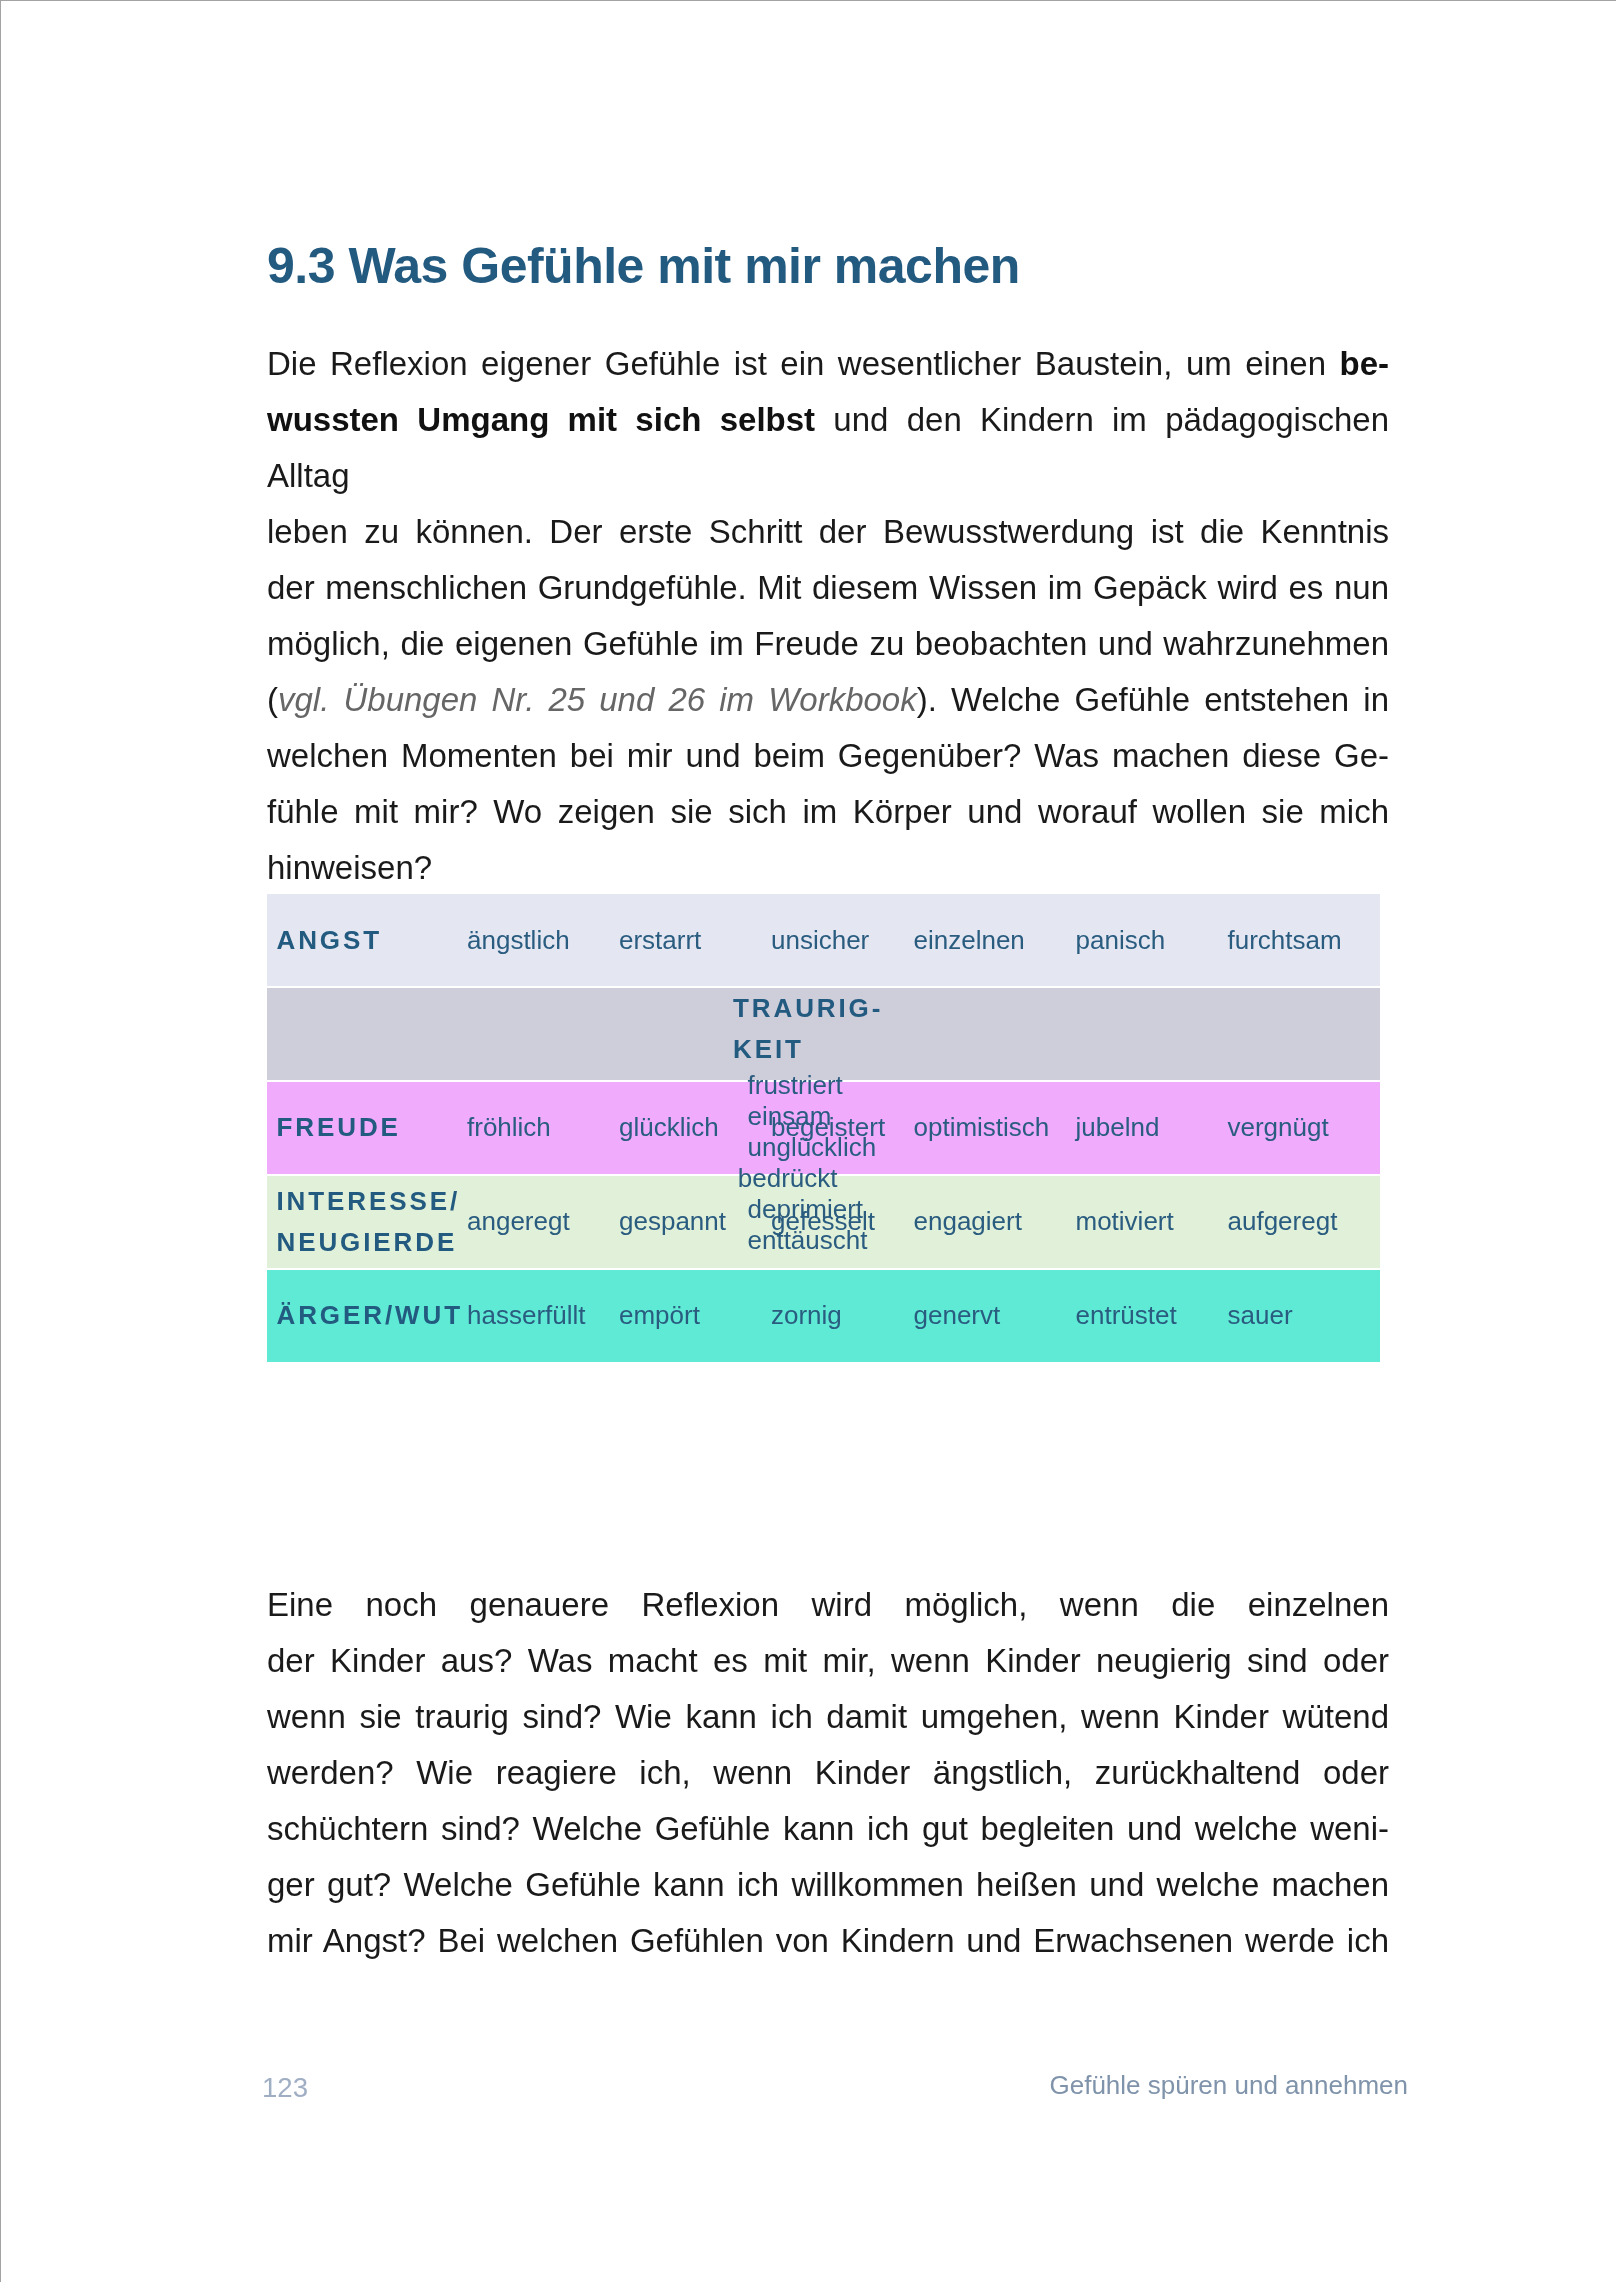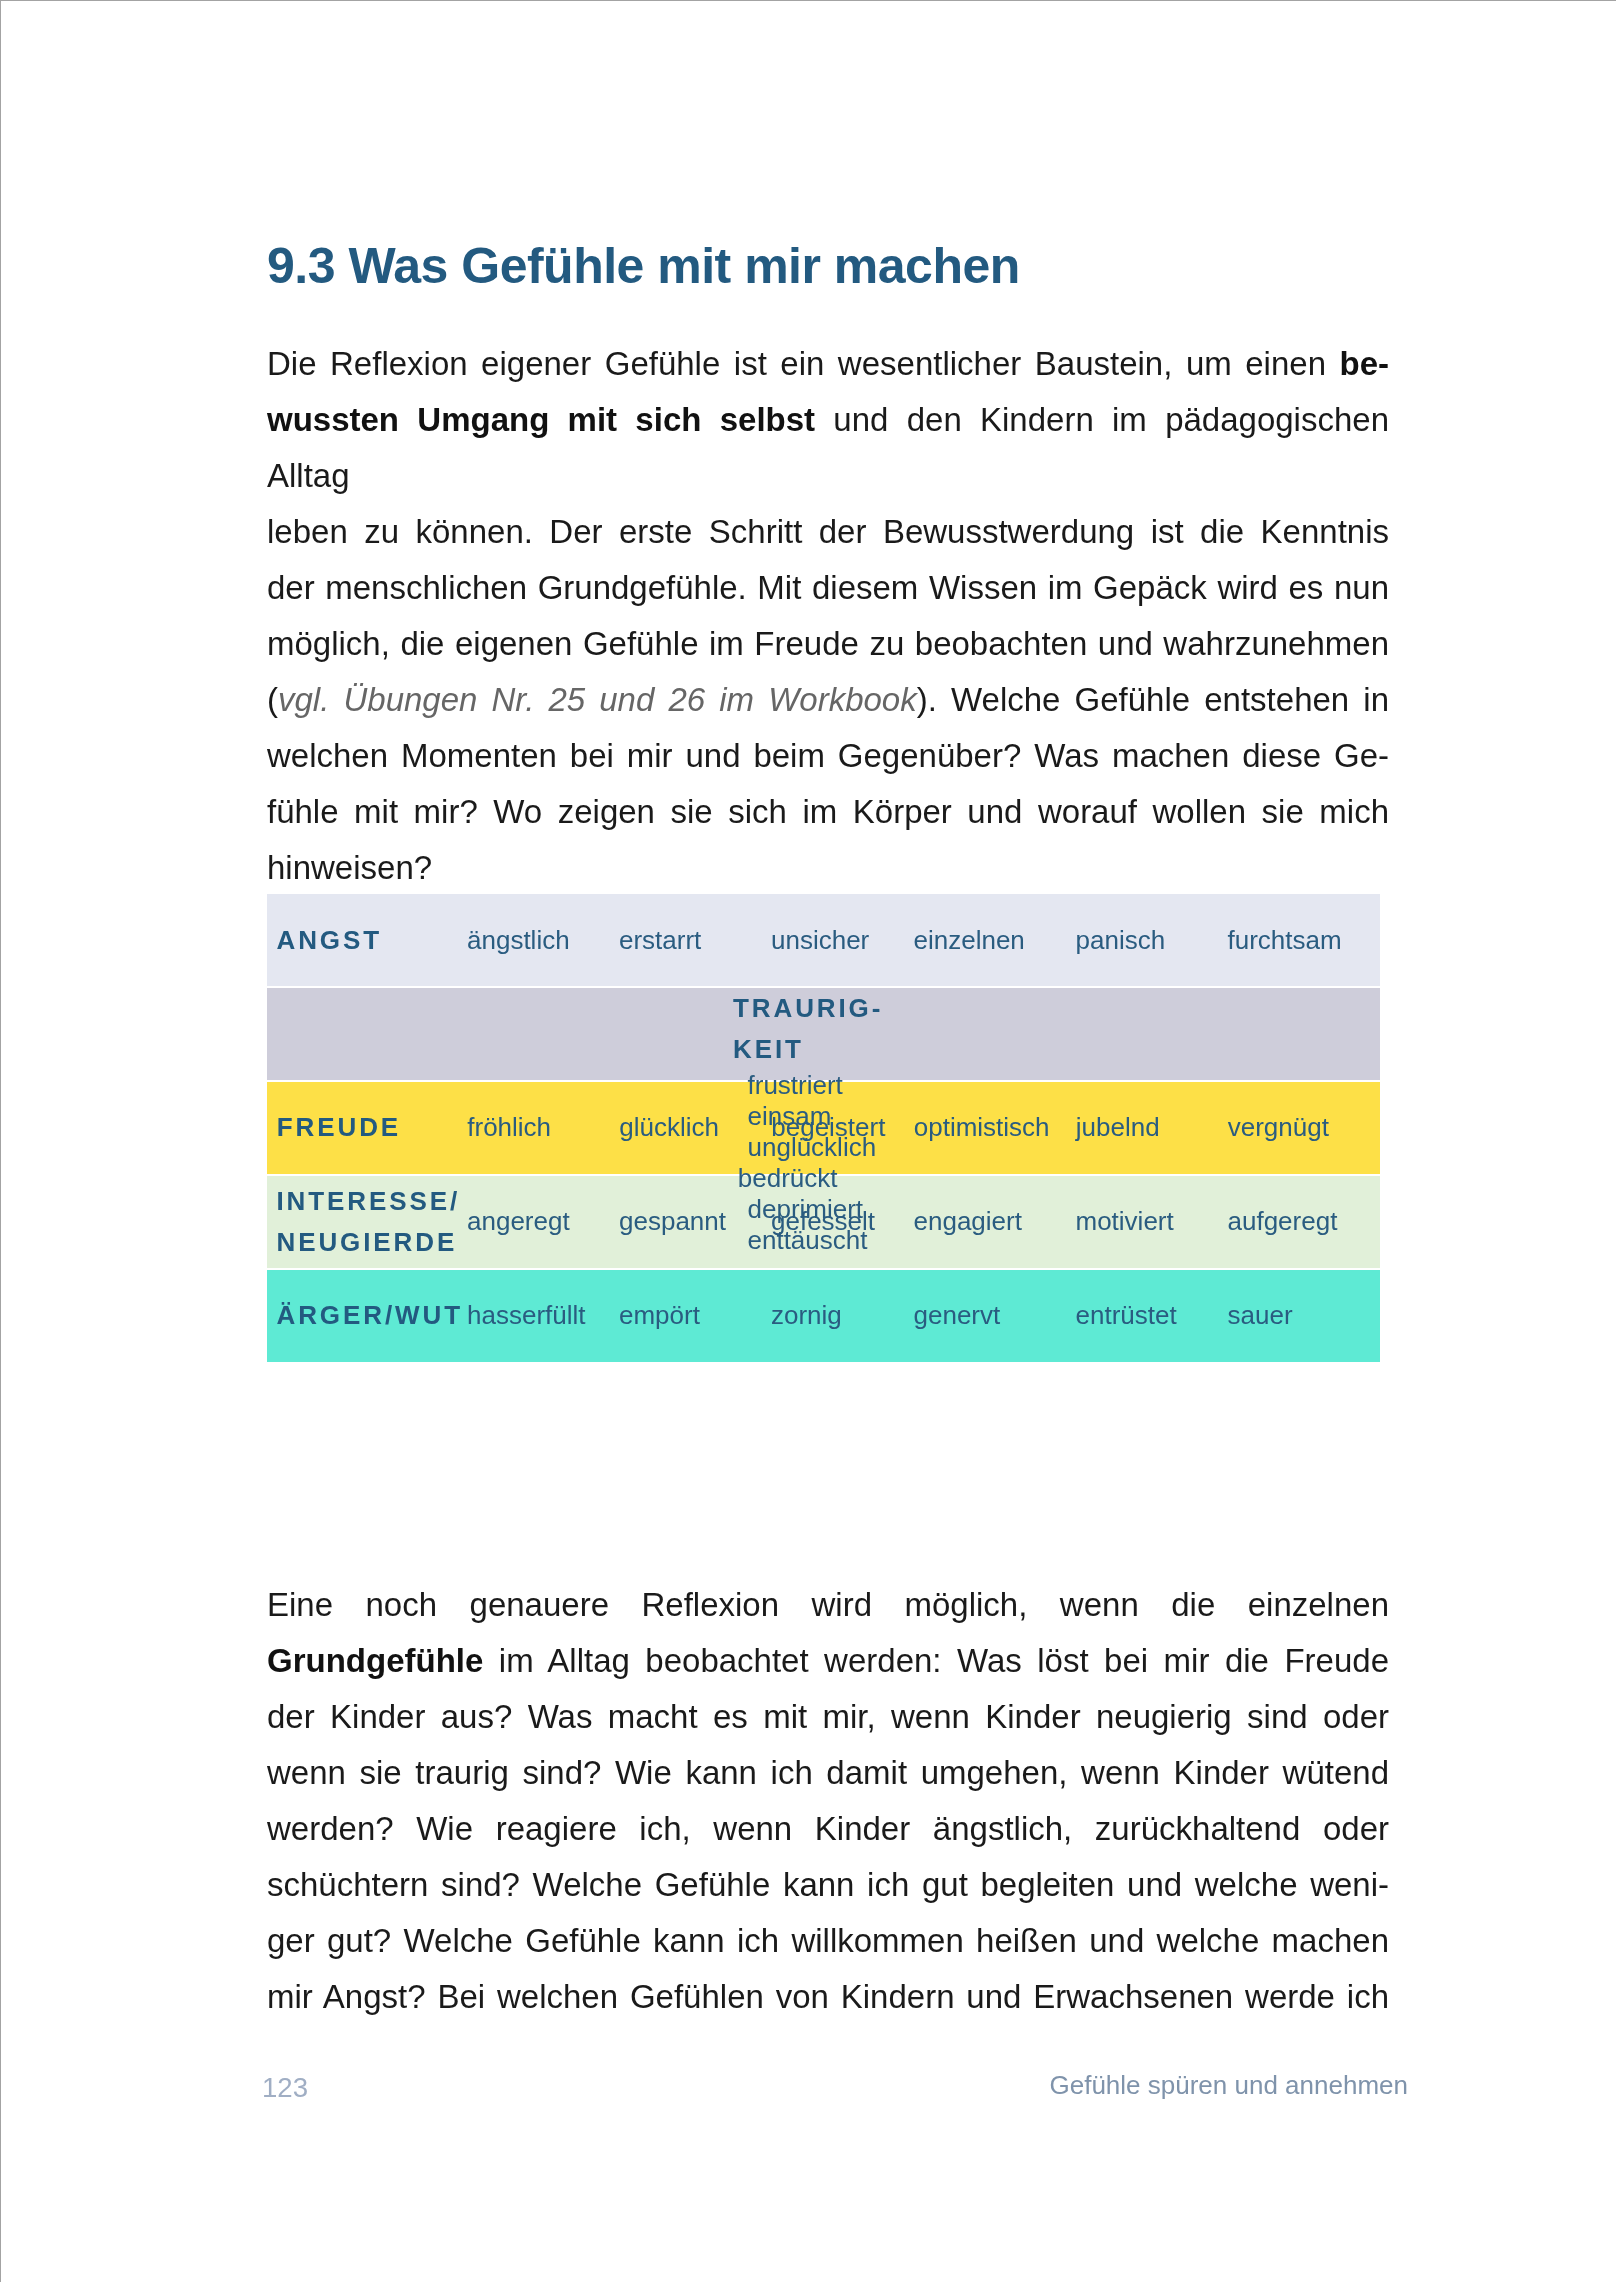--- a/index.html
+++ b/index.html
@@ -78,21 +78,21 @@
   </div>
   <div class="emo-row" style="background: rgb(206, 205, 218); flex-direction: column;">
     <div class="cat">TRAURIG-<br>KEIT</div>
     <div class="cell">frustriert</div>
     <div class="cell">einsam</div>
     <div class="cell">unglücklich</div>
     <div class="cell c4">bedrückt</div>
     <div class="cell">deprimiert</div>
     <div class="cell">enttäuscht</div>
   </div>
-  <div class="emo-row" style="background: #fde047; justify-content: center;">
+  <div class="emo-row" style="background: #f0abfc;">
     <div class="cat">FREUDE</div>
     <div class="cell">fröhlich</div>
     <div class="cell">glücklich</div>
     <div class="cell">begeistert</div>
     <div class="cell c4">optimistisch</div>
     <div class="cell">jubelnd</div>
     <div class="cell">vergnügt</div>
   </div>
   <div class="emo-row" style="background: rgb(225, 240, 217);">
     <div class="cat">INTERESSE/<br>NEUGIERDE</div>
@@ -109,21 +109,20 @@
     <div class="cell">empört</div>
     <div class="cell">zornig</div>
     <div class="cell c4">genervt</div>
     <div class="cell">entrüstet</div>
     <div class="cell">sauer</div>
   </div>
 </div>
 
 <div class="para" id="para2">
     <span class="line">Eine noch genauere Reflexion wird möglich, wenn die einzelnen</span>
-    <span class="line"><b>Grundgefühle</b> im Alltag beobachtet werden: Was löst bei mir die Freude</span>
     <span class="line">der Kinder aus? Was macht es mit mir, wenn Kinder neugierig sind oder</span>
     <span class="line">wenn sie traurig sind? Wie kann ich damit umgehen, wenn Kinder wütend</span>
     <span class="line">werden? Wie reagiere ich, wenn Kinder ängstlich, zurückhaltend oder</span>
     <span class="line">schüchtern sind? Welche Gefühle kann ich gut begleiten und welche weni-</span>
     <span class="line">ger gut? Welche Gefühle kann ich willkommen heißen und welche machen</span>
     <span class="line">mir Angst? Bei welchen Gefühlen von Kindern und Erwachsenen werde ich</span>
   </div>
 
 <div class="footer-page">123</div>
 <div class="footer-chapter">Gefühle spüren und annehmen</div>

